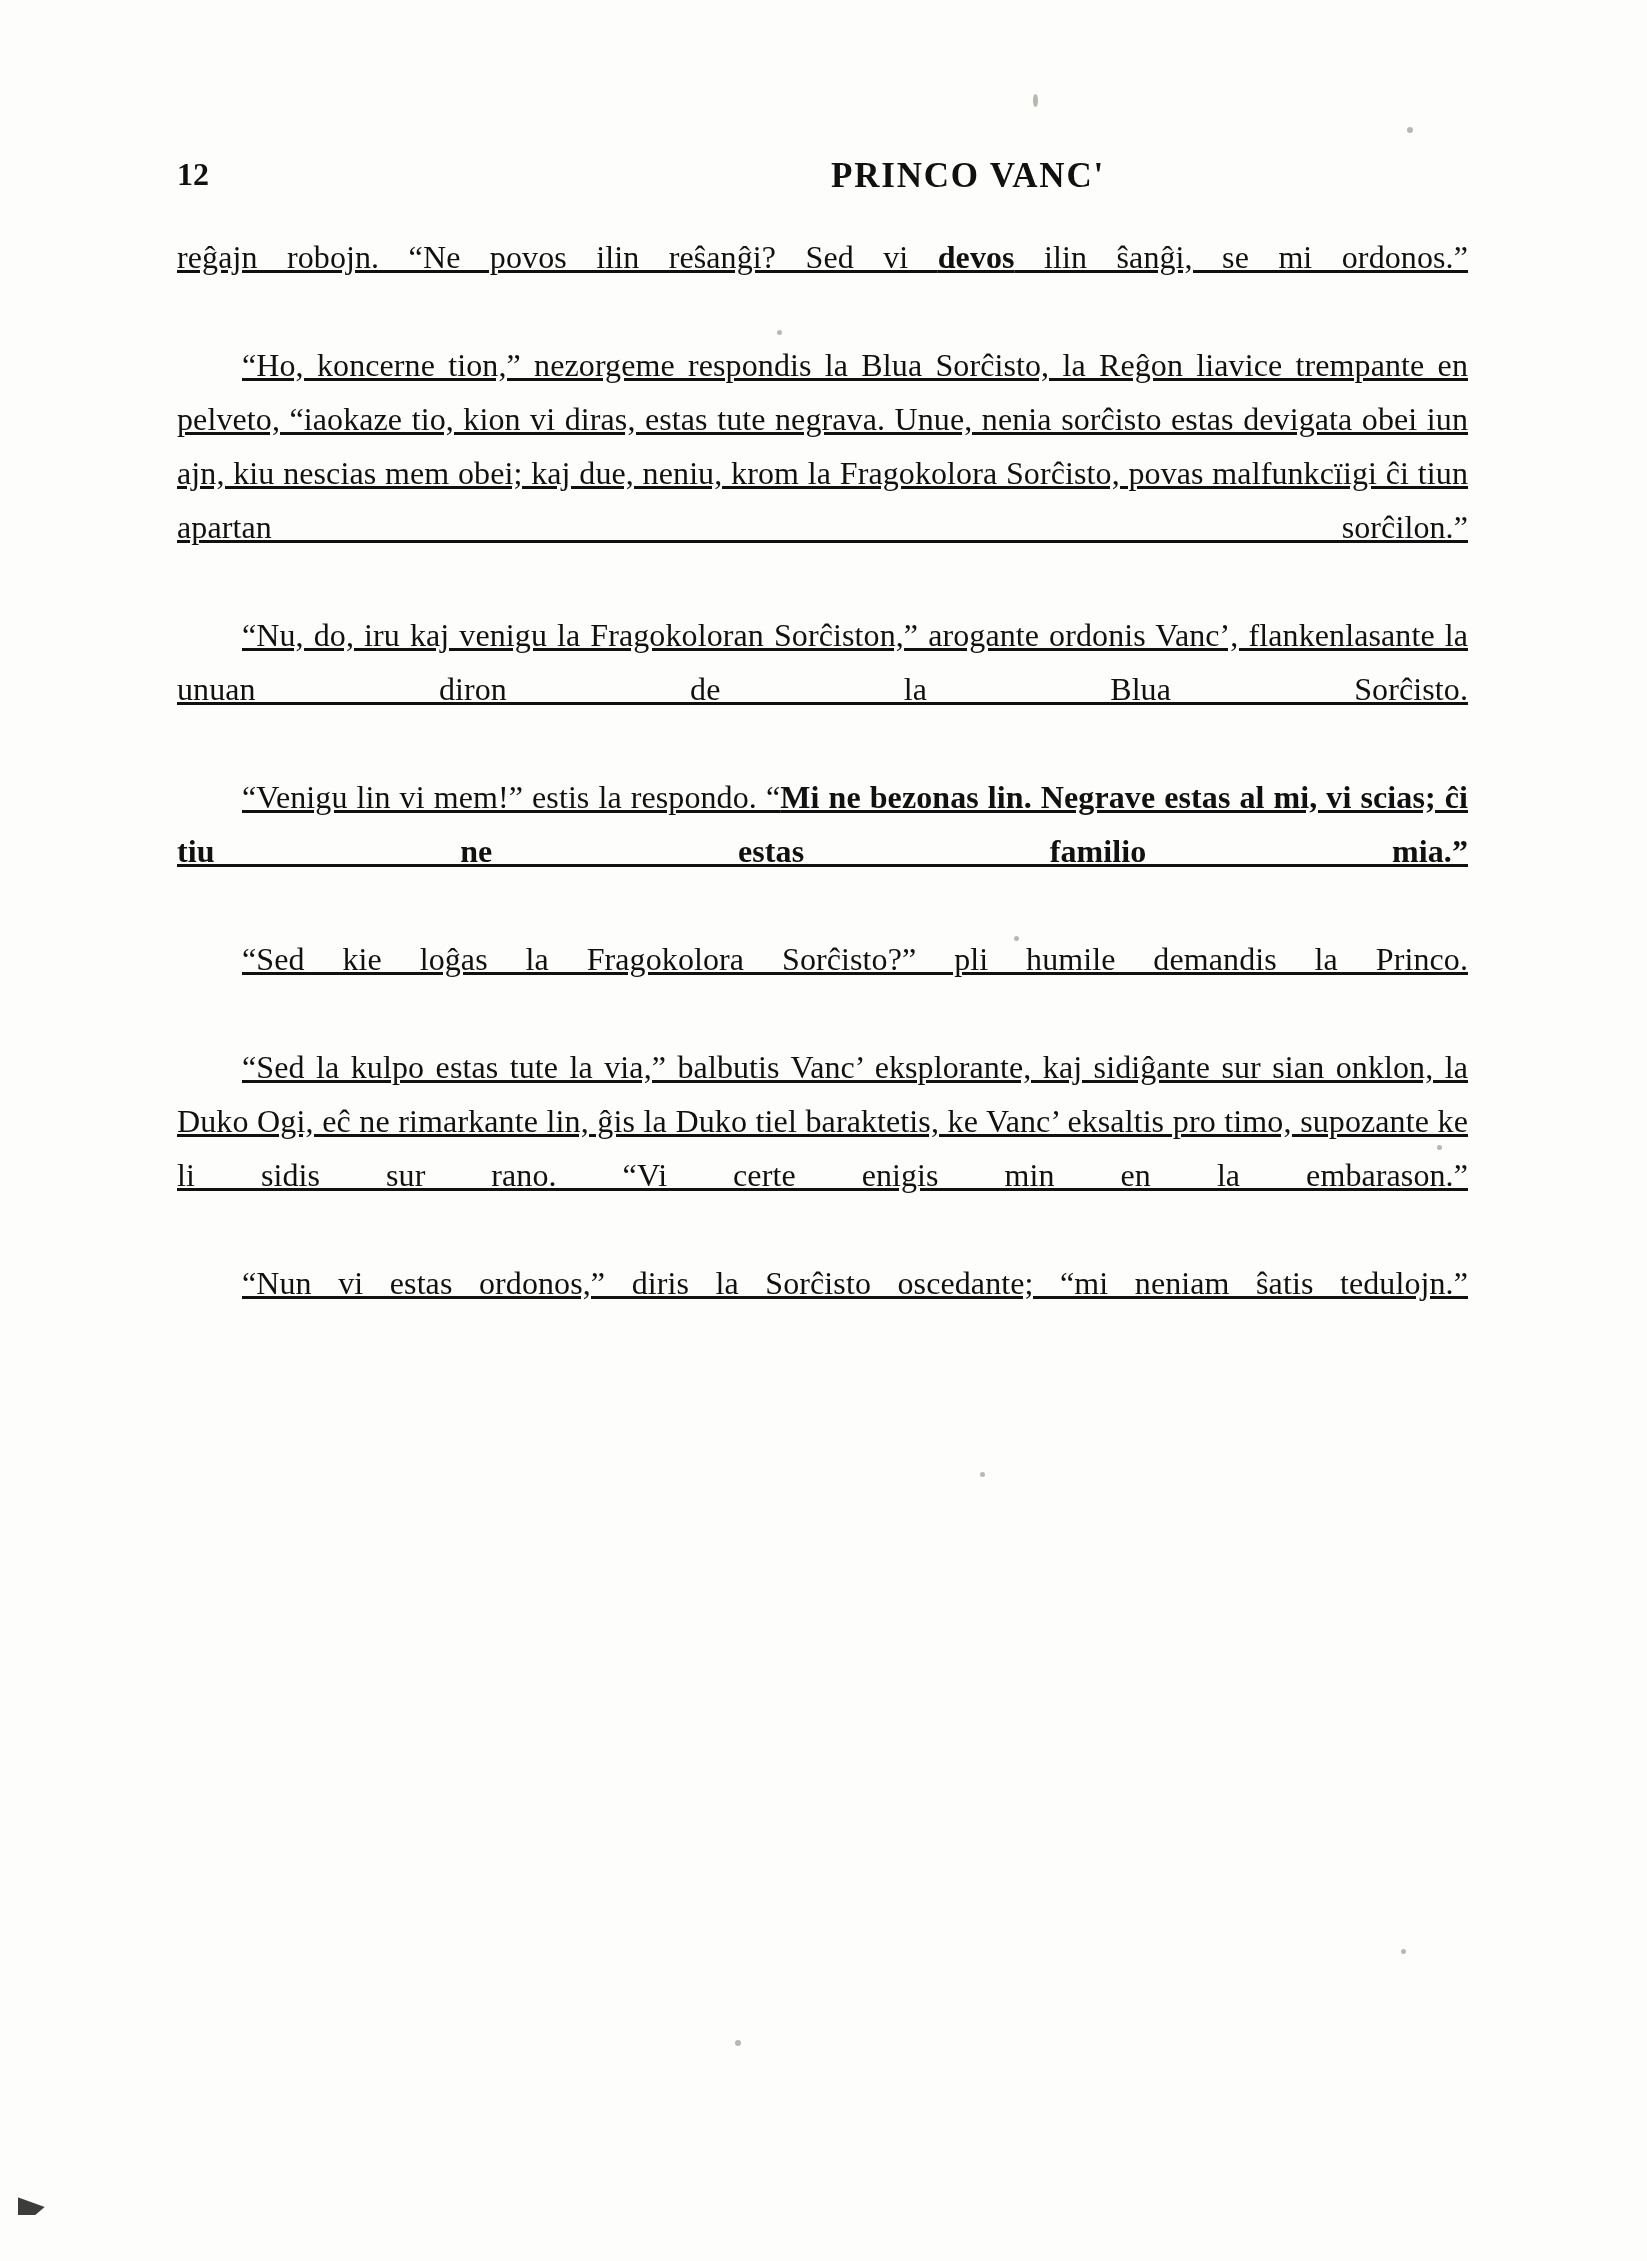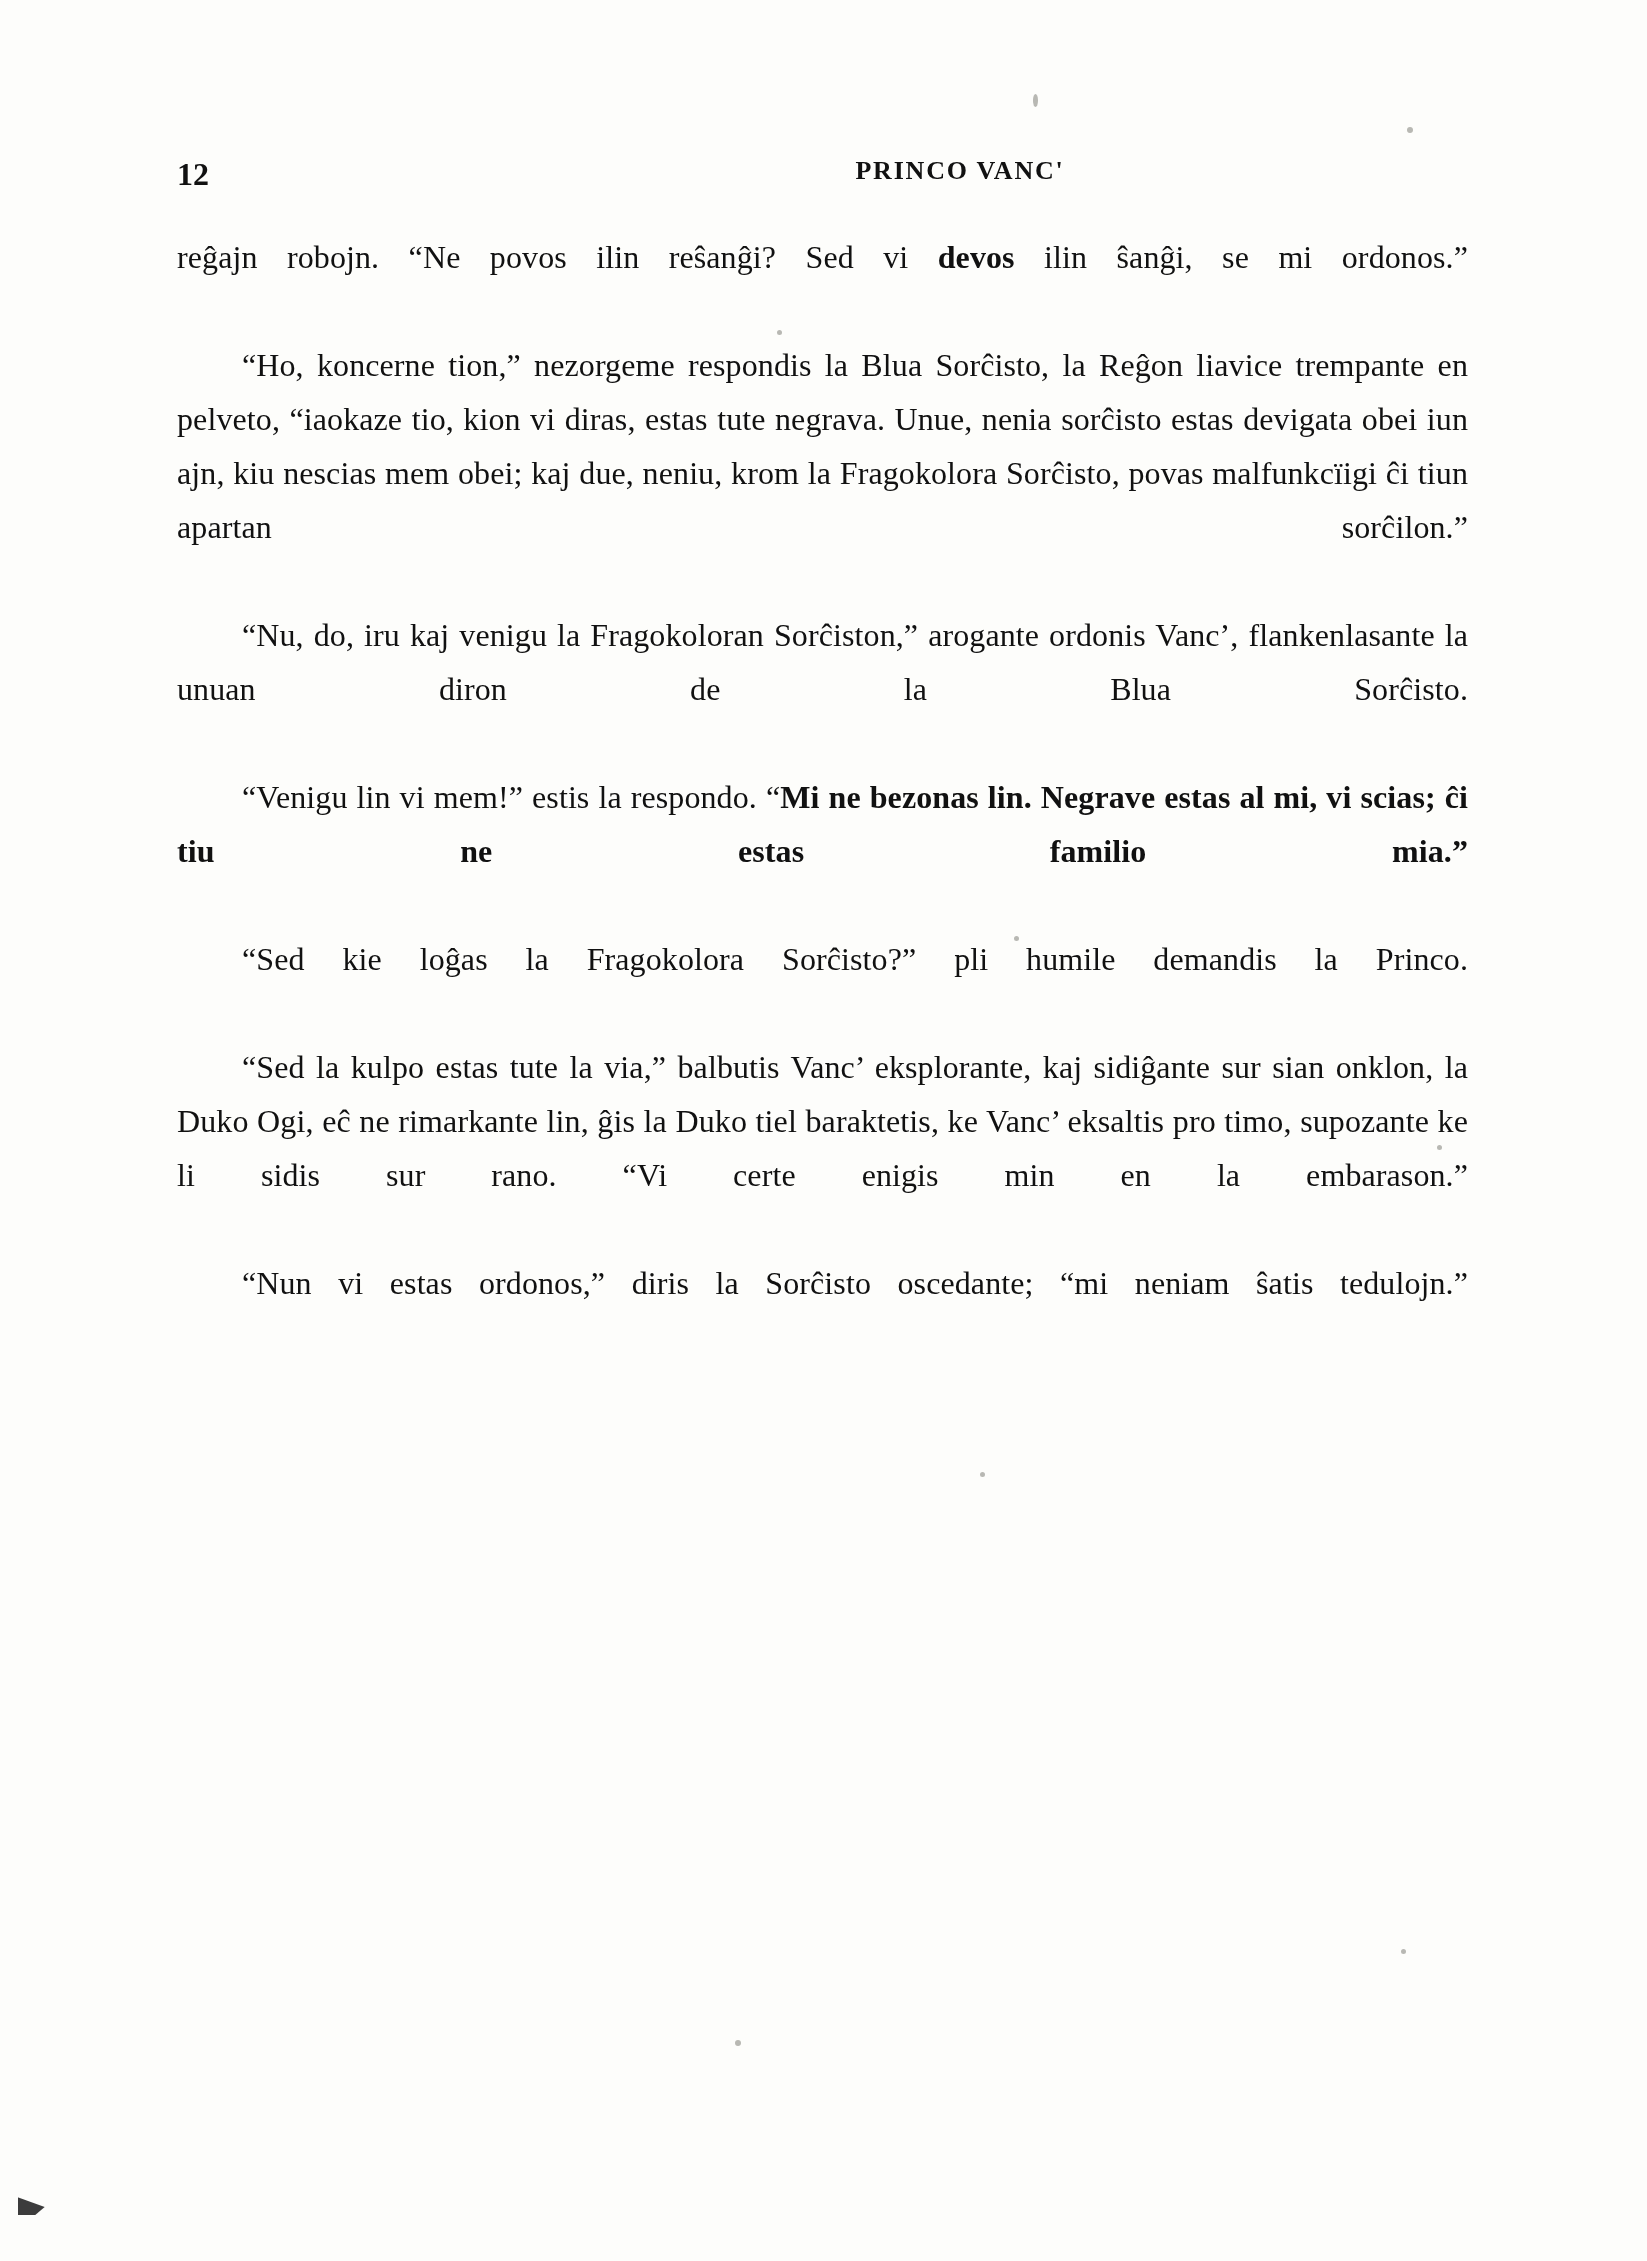--- a/index.html
+++ b/index.html
@@ -33,25 +33,25 @@
     position: absolute;
     left: 0;
     top: 0;
     font-size: 32px;
     font-weight: bold;
     letter-spacing: 0px;
     font-family: "Liberation Serif", serif;
   }
   .running-head {
     position: absolute;
-    left: 0;
+    left: 8px;
     top: 0;
     width: 1295px;
     text-align: center;
-    font-size: 26px;
+    font-size: 35px;
     font-weight: bold;
     letter-spacing: 1.8px;
     font-family: "Liberation Serif", serif;
     padding-left: 271px;
     box-sizing: border-box;
   }
   .body-text {
     position: absolute;
     top: 230px;
     left: 177px;
@@ -60,20 +60,21 @@
     line-height: 54px;
     text-align: justify;
     text-justify: inter-word;
     font-family: "Liberation Serif", serif;
     letter-spacing: 0.1px;
   }
   .para {
     margin: 0 4px 0 0;
     text-indent: 65px;
     text-align: justify;
+    text-decoration: underline;
   }
   .para.first {
     text-indent: 0;
   }
   .para b {
     font-weight: bold;
   }
   
   .para::after {
     content: "";

